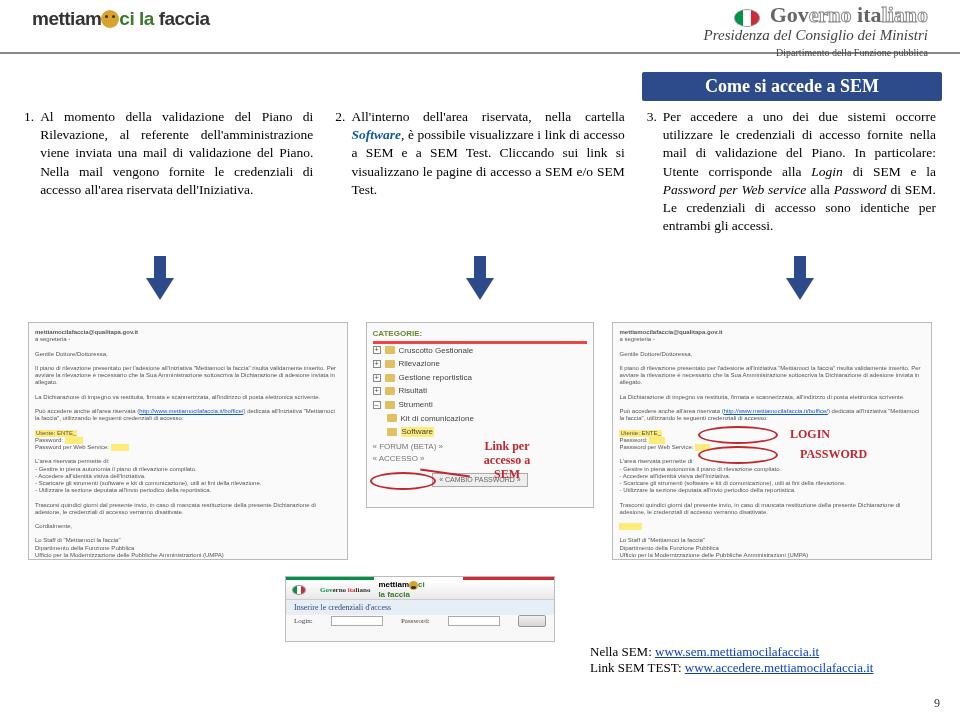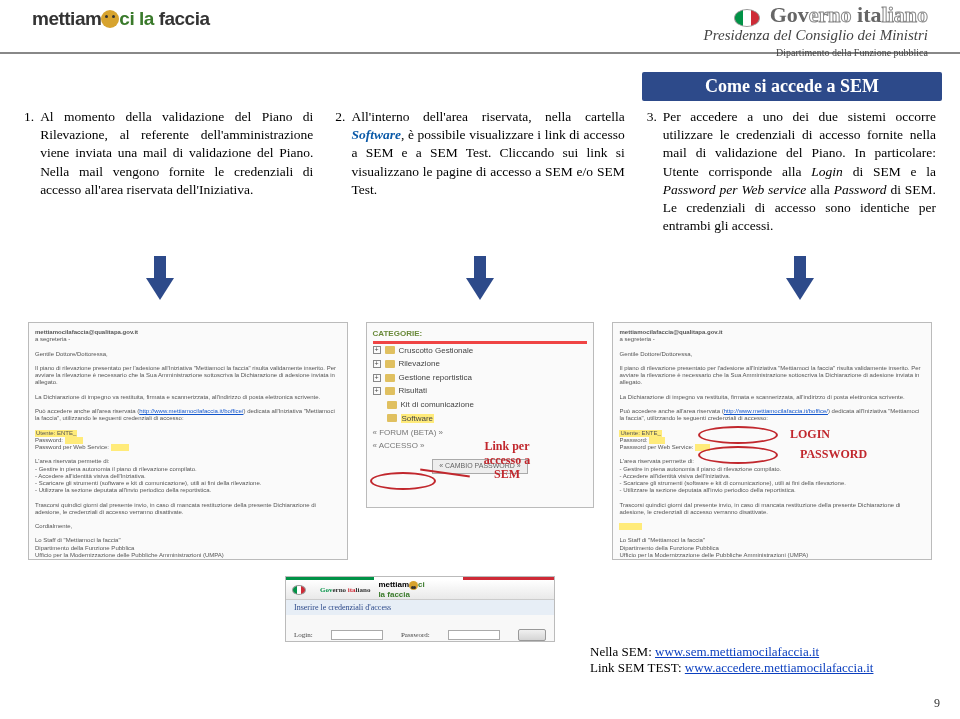--- a/index.html
+++ b/index.html
@@ -199,21 +199,21 @@
   }
   .login-shot .hdr .g { font-family: Georgia, serif; font-weight: bold; color: #333; }
   .login-shot .hdr .g .r { color: #ce2b37; }
   .login-shot .hdr .g .grn { color: #009246; }
   .login-shot .m { font-family: Arial, sans-serif; font-weight: bold; font-size: 8px; }
   .login-shot .m .grn { color: #3a7a2b; }
   .login-shot .bar {
     background: #e7eef6; color: #2d4a8a; font-size: 8px; padding: 3px 8px;
   }
   .login-shot .fields {
-    display: flex; gap: 18px; padding: 14px 8px; align-items: center;
+    display: flex; gap: 18px; padding: 0 8px; align-items: center;
   }
   .login-shot .lbl { font-size: 7px; color: #444; }
   .login-shot .inp { width: 60px; height: 10px; border: 1px solid #aaa; background: #fff; }
   .login-shot .btn { width: 32px; height: 12px; background: linear-gradient(#f0f0f0,#d5d5d5); border: 1px solid #999; border-radius: 2px; }
   
   .bottom-links {
     position: absolute;
     left: 590px; top: 644px;
     font-size: 13px;
   }
@@ -322,20 +322,25 @@
       <div class="item">
           <span class="plus">+</span>
           <span class="folder"></span>
           <span>Gestione reportistica</span>
         </div>
       <div class="item">
           <span class="plus">+</span>
           <span class="folder"></span>
           <span>Risultati</span>
         </div>
+      <div class="item">
+          <span class="plus">–</span>
+          <span class="folder"></span>
+          <span>Strumenti</span>
+        </div>
       <div class="item" style="padding-left:14px">
           <span class="folder"></span>
           <span>Kit di comunicazione</span>
         </div>
       <div class="item" style="padding-left:14px">
           <span class="folder"></span>
           <span class="hilite">Software</span>
         </div>
     </div>
     <div class="pillbar">« FORUM (BETA) »</div>

